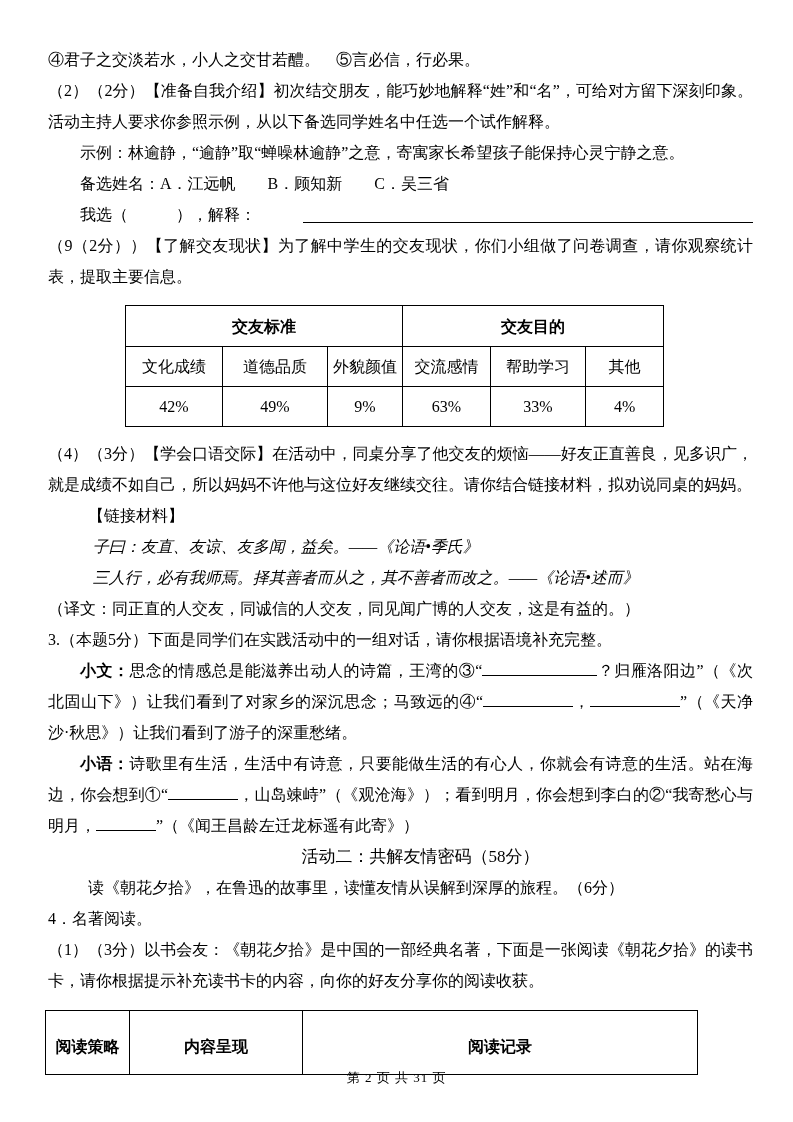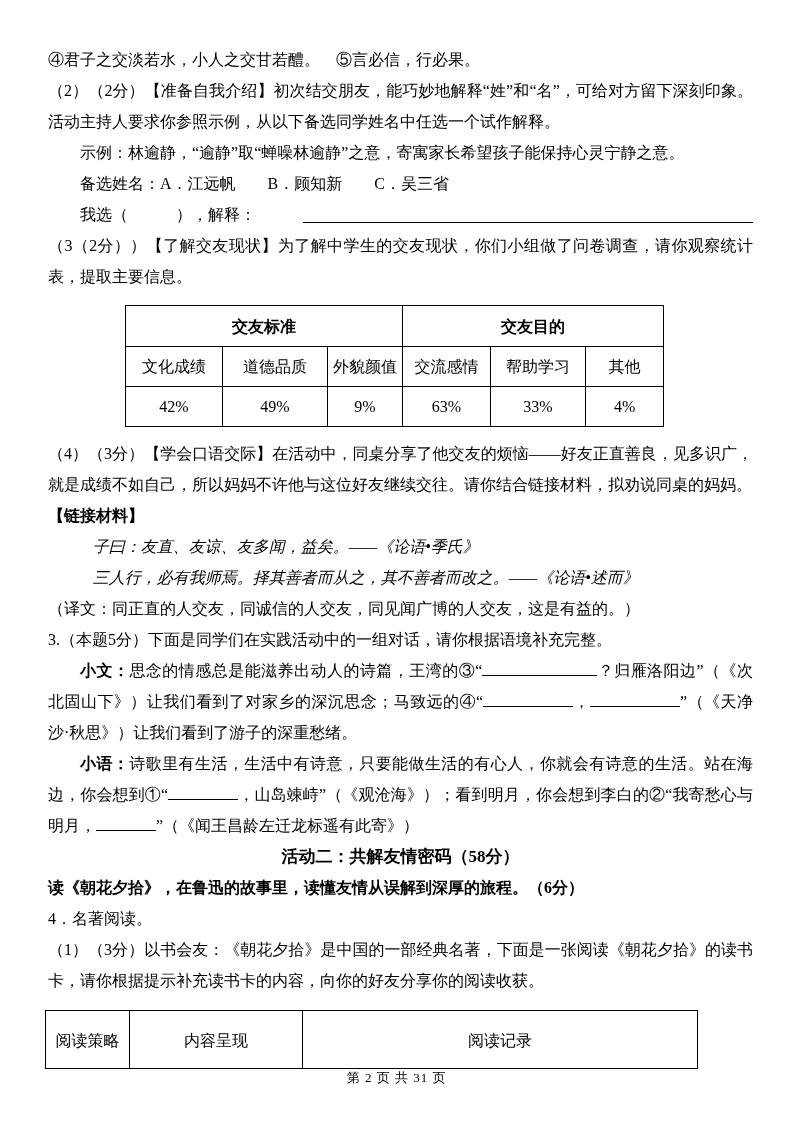--- a/index.html
+++ b/index.html
@@ -8,42 +8,42 @@
     font-family:"Liberation Serif","DejaVu Serif",serif;
     overflow:hidden;position:relative;
   }
   .content{
     padding:44px 40px 0 48px;
     font-size:16px;line-height:31px;text-align:justify;
   }
   p{margin:0;}
   .ind{text-indent:2em;}
   .ind3{text-indent:2.8em;}
-  .bold{font-weight:bold;}
+  .bold{font-weight:normal;margin-left:40px;}
   .center{text-align:center;}
   .kai{font-style:italic;}
   b{font-weight:bold;}
   
   .bk{display:inline-block;height:2px;border-bottom:1.5px solid #000;}
   .w70{width:70px;}
   .w60{width:60px;}
   .w115{width:115px;}
   .w90{width:90px;}
   .answer-line{display:flex;padding-left:32px;gap:47px;}
   .answer-line .fill{flex:1;border-bottom:1.5px solid #000;margin-bottom:7px;}
   
   table{border-collapse:collapse;}
   .t1{margin:13px 0 11px 77px;width:538px;table-layout:fixed;text-align:center;}
   .t1 th,.t1 td{border:1.5px solid #000;padding:0;}
   .t1 .grp{height:40px;font-weight:bold;font-size:16px;}
   .t1 .hdr td{height:39px;font-weight:normal;}
   .t1 .val td{height:39px;}
   
   .t2{margin:14px 0 0 -3px;width:652px;table-layout:fixed;text-align:center;}
-  .t2 th{border:1.5px solid #000;padding:14px 0 12px 0;font-weight:normal;font-size:16px;vertical-align:top;margin-top:17px;}
+  .t2 th{border:1.5px solid #000;padding:20px 0 12px 0;font-weight:bold;font-size:16px;vertical-align:top;margin-top:17px;}
   .heading{font-size:17px;}
   .footer{
     position:absolute;left:0;bottom:35px;width:100%;
     text-align:center;font-size:13px;letter-spacing:1px;
   }
 </style>
 </head>
 <body>
 
 <div class="content">
@@ -54,21 +54,21 @@
 
   <p class="ind">示例：林逾静，“逾静”取“蝉噪林逾静”之意，寄寓家长希望孩子能保持心灵宁静之意。</p>
 
   <p class="ind">备选姓名：A．江远帆　　B．顾知新　　C．吴三省</p>
 
   <p class="answer-line">
       <span>我选（　　　），解释：</span>
       <span class="fill"></span>
     </p>
 
-  <p>（3（2分））【了解交友现状】为了解中学生的交友现状，你们小组做了问卷调查，请你观察统计表，提取主要信息。</p>
+  <p>（9（2分））【了解交友现状】为了解中学生的交友现状，你们小组做了问卷调查，请你观察统计表，提取主要信息。</p>
 
   <table class="t1">
     <colgroup>
       <col style="width:97px">
         <col style="width:105px">
         <col style="width:75px">
       <col style="width:88px">
         <col style="width:95px">
         <col style="width:78px">
     </colgroup>

